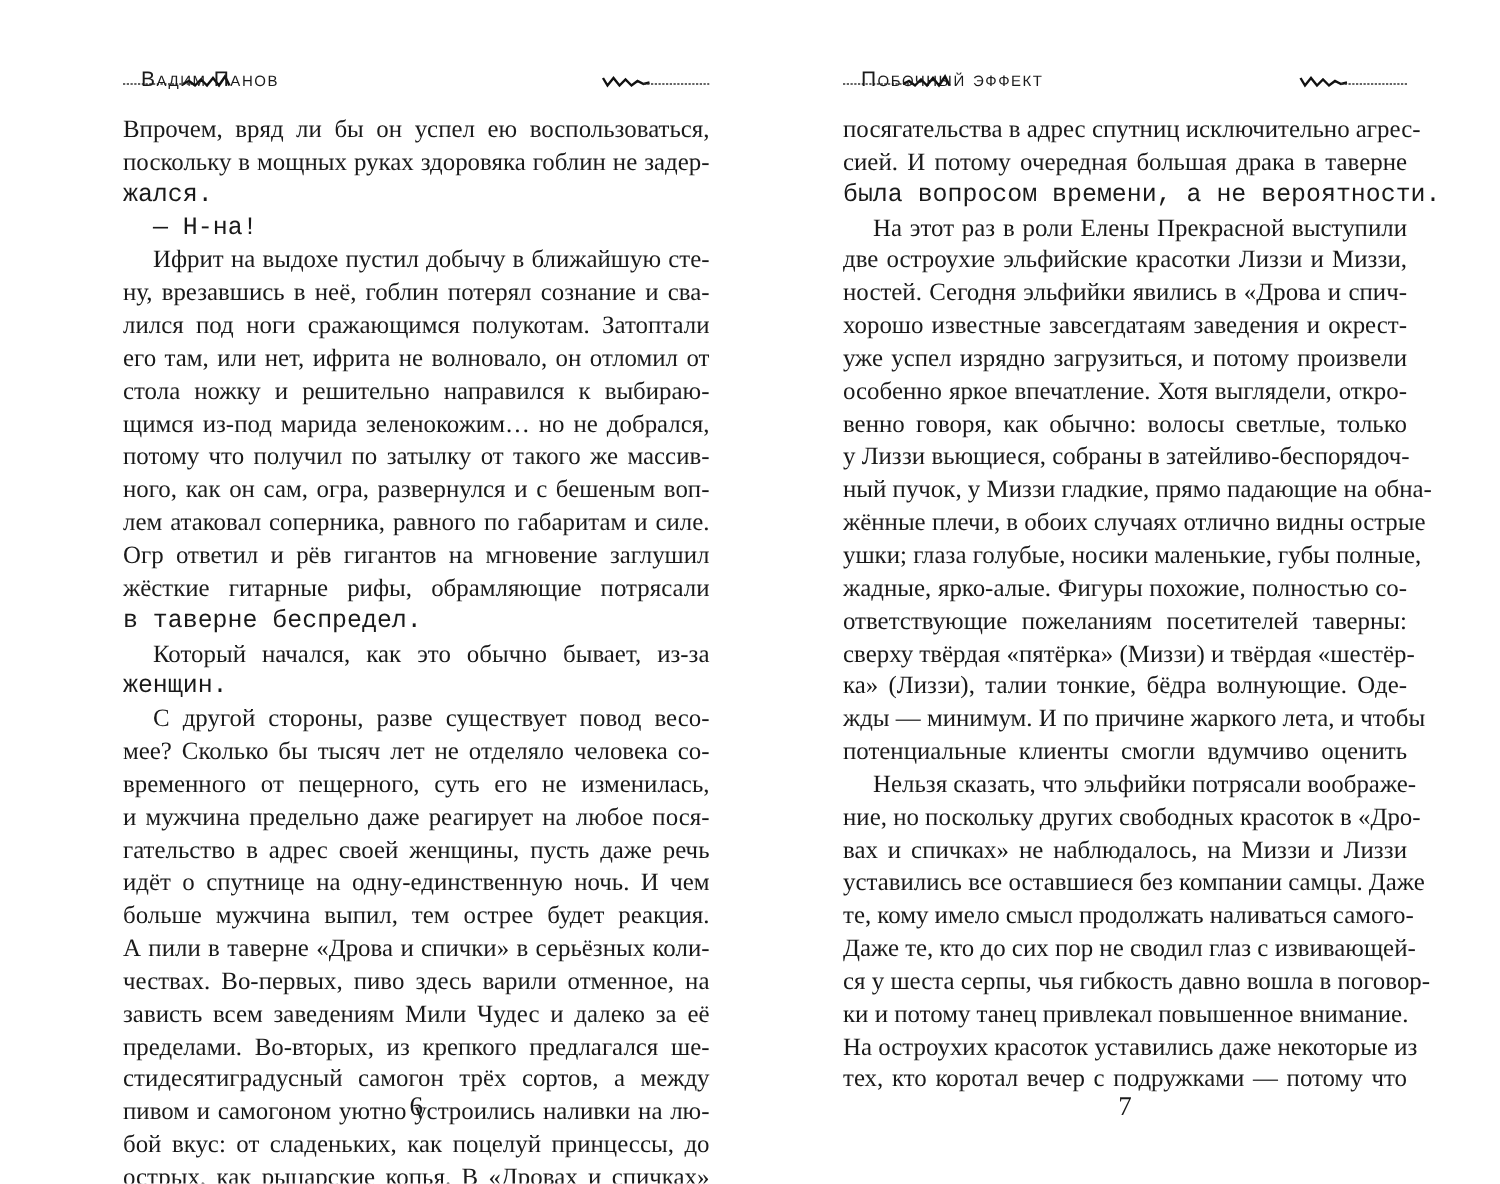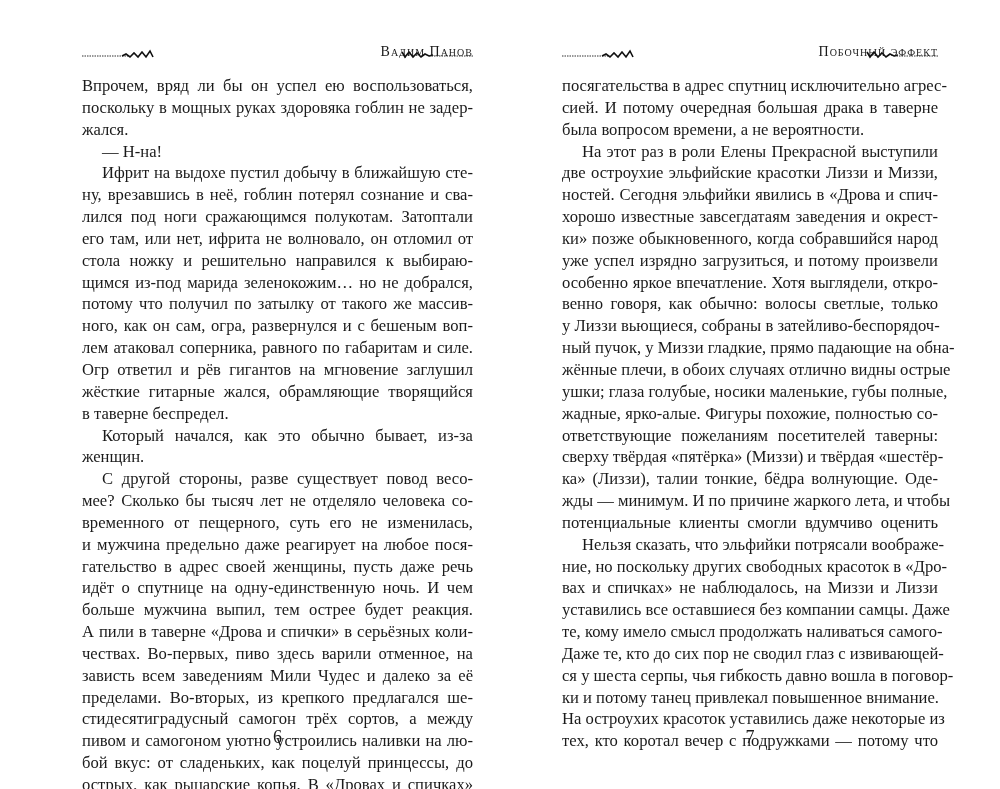--- a/index.html
+++ b/index.html
@@ -2,34 +2,34 @@
 <html><head>
 <meta charset="utf-8">
 <style>
   html, body { margin: 0; padding: 0; background: #ffffff; }
   body { width: 1000px; height: 789px; position: relative; overflow: hidden; }
   .page { position: absolute; top: 0; height: 789px; }
   .page.left { left: 82px; width: 391px; }
   .page.right { left: 562px; width: 376px; }
   .running-head { position: absolute; top: 44px; left: 0; right: 0; height: 20px; }
   .head-title {
-    position: absolute; left: 12px; right: 0; top: 0; text-align: right;
-    font-family: Liberation Serif, serif; font-variant: small-caps;
+    position: absolute; left: 12px; right: 0; top: 0; text-align: left;
+    font-family: Liberation Sans, sans-serif; font-variant: small-caps;
     font-size: 14px; letter-spacing: 1px; color: #1a1a1a;
   }
   .orn { position: absolute; top: 4px; width: 72px; height: 12px; }
   .orn.l { left: 0; }
   .orn.r { right: 0; }
   .body-text {
     position: absolute; top: 75px; left: 0; right: 0;
     font-family: "Liberation Serif", serif; font-size: 16.6px;
     line-height: 21.85px; color: #1a1a1a;
   }
   .line { display: block; text-align: justify; text-align-last: justify; white-space: nowrap; overflow: visible; }
-  .line.last { text-align-last: left; }
+  .line.last { text-align-last: left; font-family: Liberation Mono, monospace; }
   .line.indent { padding-left: 20px; }
   .folio {
     position: absolute; top: 727px; left: 0; right: 0; text-align: center;
     font-family: "Liberation Serif", serif; font-size: 18px; color: #1a1a1a;
   }
 </style>
 </head>
 <body>
 
 <div class="page left">
@@ -52,21 +52,21 @@
       <span class="line indent">Ифрит на выдохе пустил добычу в ближайшую сте-</span>
       <span class="line">ну, врезавшись в неё, гоблин потерял сознание и сва-</span>
       <span class="line">лился под ноги сражающимся полукотам. Затоптали</span>
       <span class="line">его там, или нет, ифрита не волновало, он отломил от</span>
       <span class="line">стола ножку и решительно направился к выбираю-</span>
       <span class="line">щимся из-под марида зеленокожим… но не добрался,</span>
       <span class="line">потому что получил по затылку от такого же массив-</span>
       <span class="line">ного, как он сам, огра, развернулся и с бешеным воп-</span>
       <span class="line">лем атаковал соперника, равного по габаритам и силе.</span>
       <span class="line">Огр ответил и рёв гигантов на мгновение заглушил</span>
-      <span class="line">жёсткие гитарные жался, обрамляющие творящийся</span>
+      <span class="line">жёсткие гитарные рифы, обрамляющие потрясали</span>
       <span class="line last">в таверне беспредел.</span>
       <span class="line indent">Который начался, как это обычно бывает, из-за</span>
       <span class="line last">женщин.</span>
       <span class="line indent">С другой стороны, разве существует повод весо-</span>
       <span class="line">мее? Сколько бы тысяч лет не отделяло человека со-</span>
       <span class="line">временного от пещерного, суть его не изменилась,</span>
       <span class="line">и мужчина предельно даже реагирует на любое пося-</span>
       <span class="line">гательство в адрес своей женщины, пусть даже речь</span>
       <span class="line">идёт о спутнице на одну-единственную ночь. И чем</span>
       <span class="line">больше мужчина выпил, тем острее будет реакция.</span>
@@ -95,21 +95,20 @@
     </svg>
   </div>
   <div class="body-text" id="right-body">
       <span class="line">посягательства в адрес спутниц исключительно агрес-</span>
       <span class="line">сией. И потому очередная большая драка в таверне</span>
       <span class="line last">была вопросом времени, а не вероятности.</span>
       <span class="line indent">На этот раз в роли Елены Прекрасной выступили</span>
       <span class="line">две остроухие эльфийские красотки Лиззи и Миззи,</span>
       <span class="line">ностей. Сегодня эльфийки явились в «Дрова и спич-</span>
       <span class="line">хорошо известные завсегдатаям заведения и окрест-</span>
-      <span class="line">ки» позже обыкновенного, когда собравшийся народ</span>
       <span class="line">уже успел изрядно загрузиться, и потому произвели</span>
       <span class="line">особенно яркое впечатление. Хотя выглядели, откро-</span>
       <span class="line">венно говоря, как обычно: волосы светлые, только</span>
       <span class="line">у Лиззи вьющиеся, собраны в затейливо-беспорядоч-</span>
       <span class="line">ный пучок, у Миззи гладкие, прямо падающие на обна-</span>
       <span class="line">жённые плечи, в обоих случаях отлично видны острые</span>
       <span class="line">ушки; глаза голубые, носики маленькие, губы полные,</span>
       <span class="line">жадные, ярко-алые. Фигуры похожие, полностью со-</span>
       <span class="line">ответствующие пожеланиям посетителей таверны:</span>
       <span class="line">сверху твёрдая «пятёрка» (Миззи) и твёрдая «шестёр-</span>

